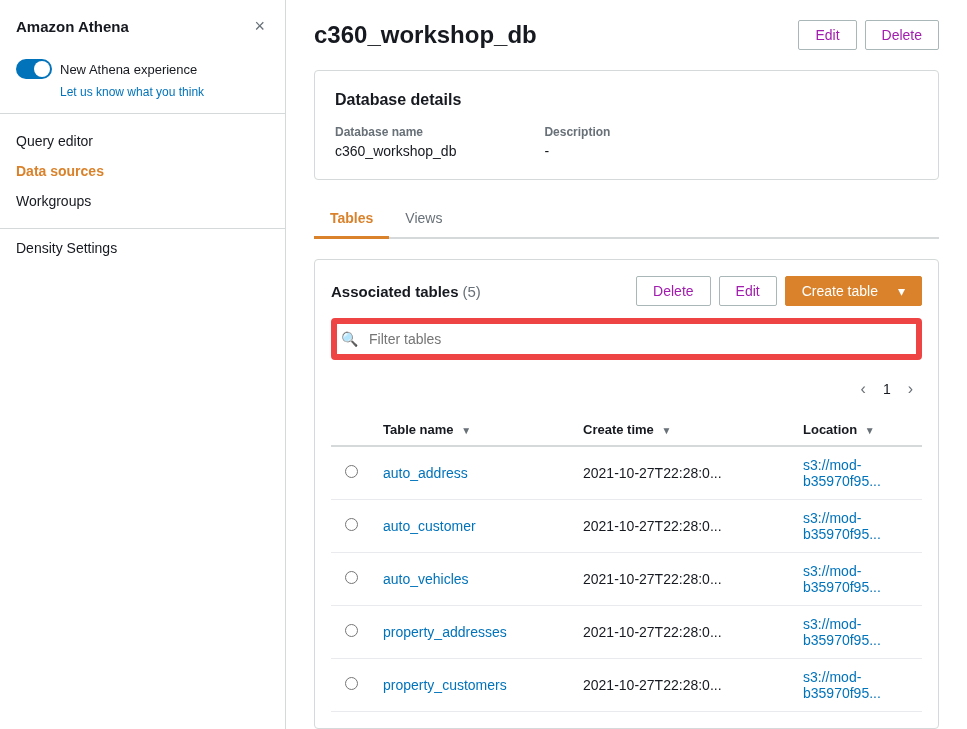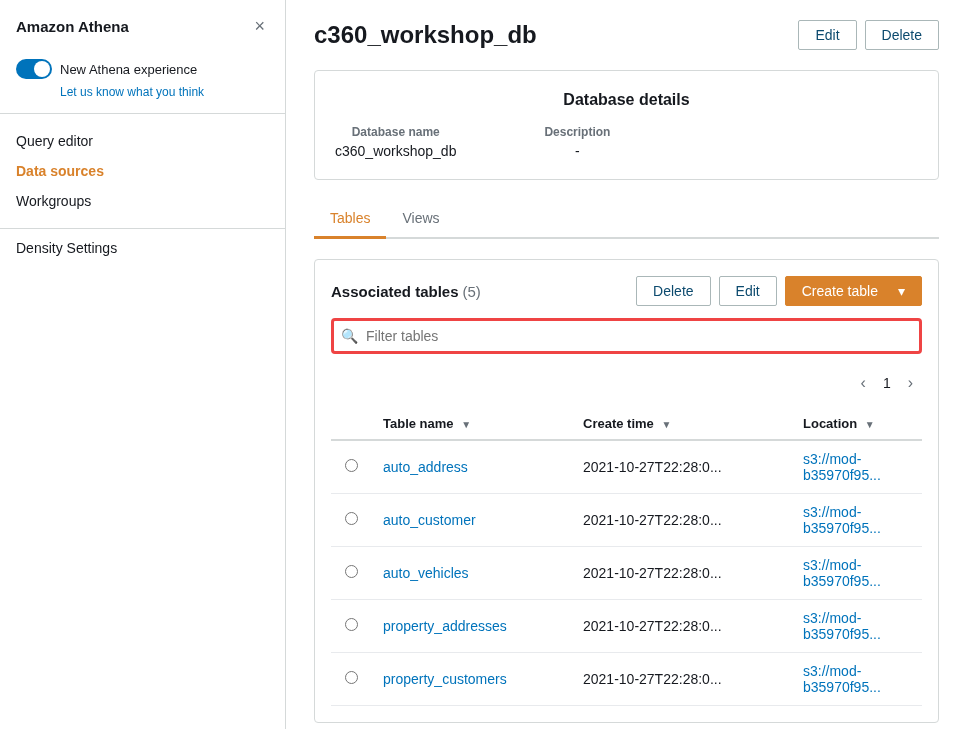--- a/index.html
+++ b/index.html
@@ -22,47 +22,47 @@
     .nav-item { padding: 7px 16px; cursor: pointer; font-size: 14px; color: #16191f; }
     .nav-item.active { color: #d9822b; font-weight: 600; }
     .sidebar-density { padding: 7px 16px; font-size: 14px; color: #16191f; cursor: pointer; }
 
     
     .main { flex: 1; background: #fff; overflow-y: auto; padding: 0; }
     .main-inner { padding: 20px 28px; }
     .page-header { display: flex; align-items: center; justify-content: space-between; margin-bottom: 20px; }
     .page-title { font-size: 24px; font-weight: 700; color: #16191f; }
     .header-buttons { display: flex; gap: 8px; }
-    .btn { padding: 6px 16px; border-radius: 2px; cursor: pointer; font-size: 14px; font-weight: 500; border: 1px solid #aab7b8; background: #fff; color: #0c4a6e; }
+    .btn { padding: 6px 16px; border-radius: 2px; cursor: pointer; font-size: 14px; font-weight: 500; border: 1px solid #aab7b8; background: #fff; color: #a21caf; }
     .btn-primary { background: #d9822b; color: #fff; border-color: #d9822b; border-radius: 2px; display: flex; align-items: center; gap: 20px; }
 
     
-    .card { border: 1px solid #d5d9d9; border-radius: 4px; padding: 20px; margin-bottom: 20px; background: #fff; text-align: center; }
+    .card { border: 1px solid #d5d9d9; border-radius: 4px; padding: 20px; margin-bottom: 20px; background: #fff; }
     .card-title { font-size: 16px; font-weight: 700; margin-bottom: 16px; color: #16191f; }
     .card-fields { display: flex; gap: 88px; }
     .field-label { font-size: 12px; color: #687078; margin-bottom: 4px; font-weight: 600; text-transform: none; }
     .field-value { font-size: 14px; color: #16191f; }
 
     
     .tabs { display: flex; border-bottom: 2px solid #d5d9d9; margin-bottom: 0; }
     .tab { padding: 10px 16px; cursor: pointer; font-size: 14px; color: #687078; border-bottom: 3px solid transparent; margin-bottom: -2px; }
-    .tab.active { color: #d9822b; border-bottom-color: #d9822b; font-weight: 400; }
+    .tab.active { color: #d9822b; border-bottom-color: #d9822b; font-weight: 700; }
 
     
     .tables-section { border: 1px solid #d5d9d9; border-radius: 4px; padding: 16px; margin-top: 20px; }
     .tables-header { display: flex; align-items: center; justify-content: space-between; margin-bottom: 12px; }
     .tables-title { font-size: 15px; font-weight: 700; color: #16191f; }
     .tables-count { font-size: 15px; color: #687078; font-weight: 400; }
     .tables-actions { display: flex; gap: 8px; align-items: center; }
 
     
     .search-row { margin-bottom: 12px; }
     .search-box { position: relative; }
     .search-icon { position: absolute; left: 10px; top: 50%; transform: translateY(-50%); color: #687078; font-size: 14px; }
-    .search-input { width: 100%; padding: 7px 12px 7px 32px; border: 3px solid #ef4444; border-radius: 4px; font-size: 14px; color: #16191f; outline: none; }
+    .search-input { width: 100%; padding: 7px 12px 7px 32px; border: 6px solid #ef4444; border-radius: 4px; font-size: 14px; color: #16191f; outline: none; }
 
     
     .pagination-row { display: flex; justify-content: flex-end; align-items: center; gap: 8px; margin-bottom: 8px; padding: 4px 0; }
     .page-btn { background: none; border: 1px solid transparent; cursor: pointer; padding: 3px 8px; border-radius: 2px; color: #687078; font-size: 16px; }
     .page-num { font-size: 14px; color: #16191f; font-weight: 500; }
 
     
     .data-table { width: 100%; border-collapse: collapse; }
     .data-table thead tr { border-bottom: 2px solid #d5d9d9; }
     .data-table th { padding: 8px 12px; text-align: left; font-size: 13px; font-weight: 700; color: #16191f; white-space: nowrap; }

